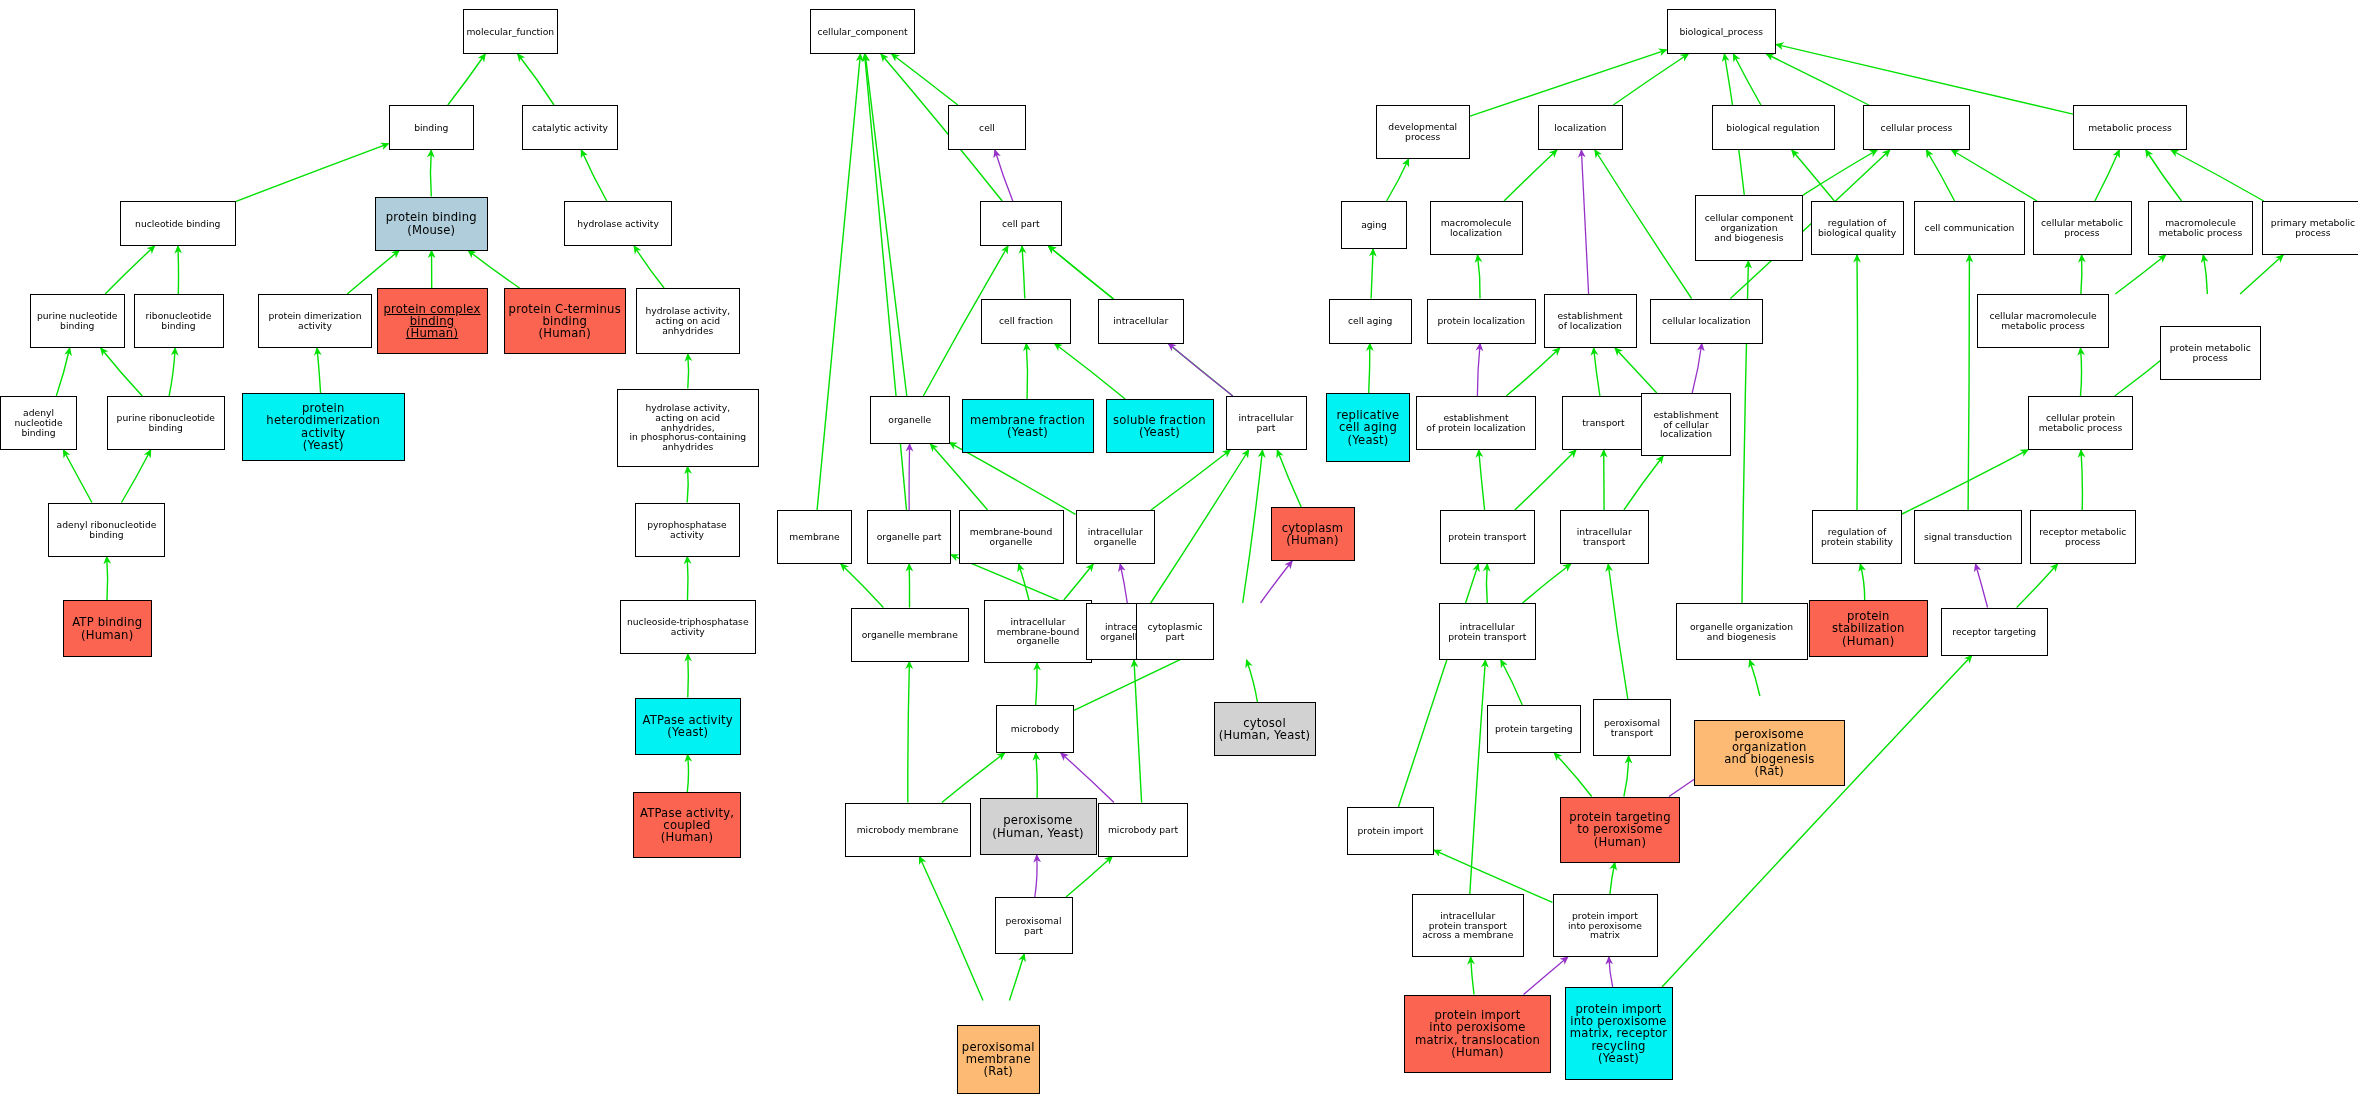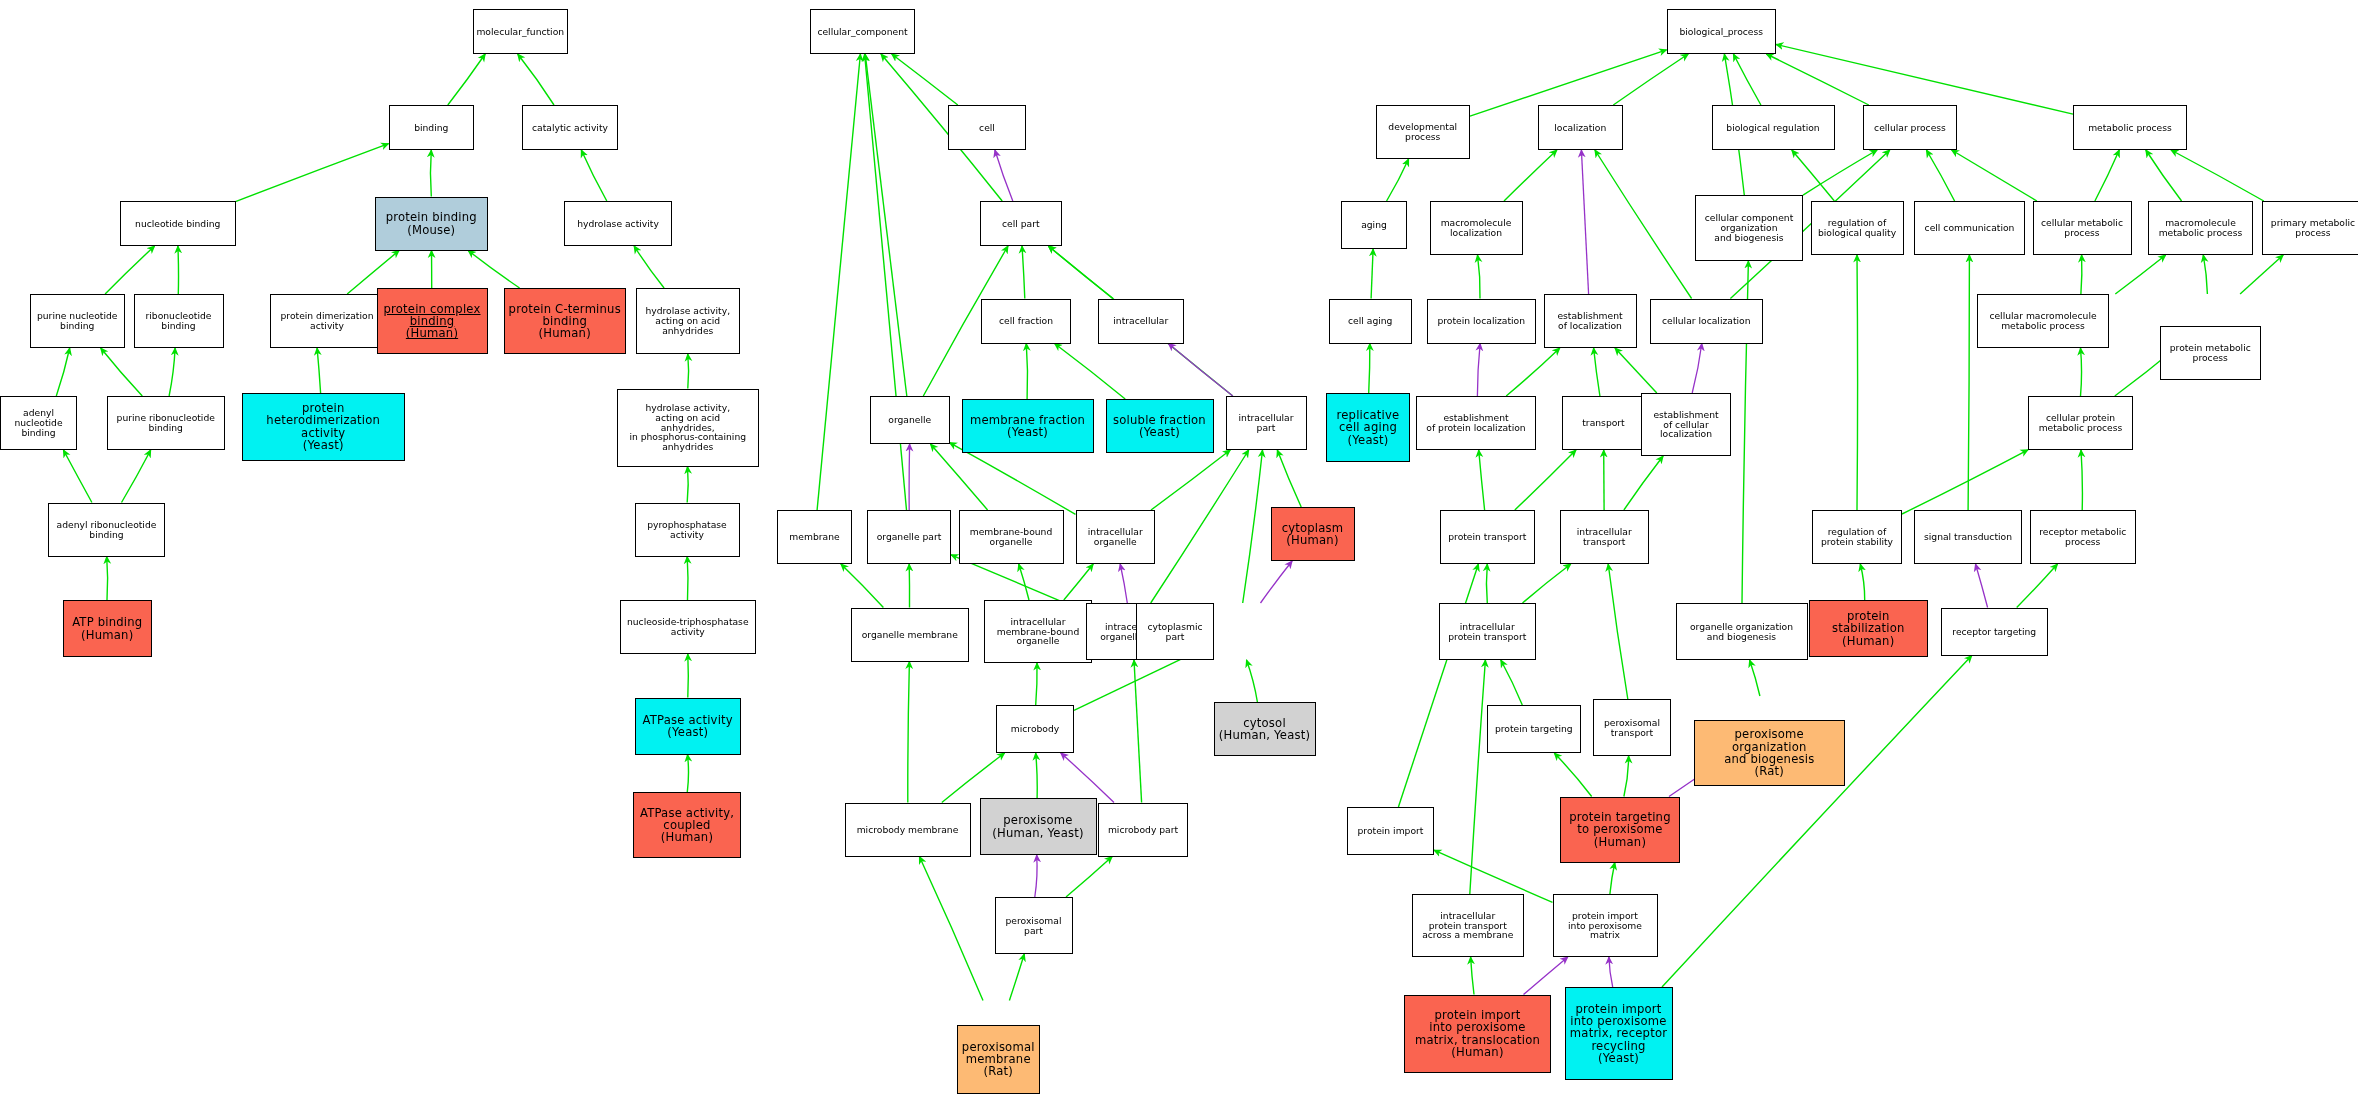--- a/index.html
+++ b/index.html
@@ -151,21 +151,21 @@
         <path d="M1469.8,894.0 Q1476.9,777.0 1485.4,660.0" fill="none" stroke="#00e000" stroke-width="1.4" marker-end="url(#ah-green)"></path>
         <path d="M1552.5,902.4 Q1492.4,876.3 1434.0,850.2" fill="none" stroke="#00e000" stroke-width="1.4" marker-end="url(#ah-green)"></path>
         <path d="M1609.9,894.0 Q1611.4,878.3 1614.8,862.5" fill="none" stroke="#00e000" stroke-width="1.4" marker-end="url(#ah-green)"></path>
         <path d="M1474.0,994.5 Q1471.7,975.8 1470.6,957.0" fill="none" stroke="#00e000" stroke-width="1.4" marker-end="url(#ah-green)"></path>
         <path d="M1523.5,994.5 Q1545.4,975.8 1567.8,957.0" fill="none" stroke="#9632c8" stroke-width="1.3" marker-end="url(#ah-purple)"></path>
         <path d="M1612.7,987.0 Q1609.4,972.0 1608.9,957.0" fill="none" stroke="#9632c8" stroke-width="1.3" marker-end="url(#ah-purple)"></path>
         <path d="M1662.0,987.0 Q1815.4,821.3 1971.8,655.5" fill="none" stroke="#00e000" stroke-width="1.4" marker-end="url(#ah-green)"></path>
       </g>
   </svg>
   <div id="node-layer">
-      <div class="node white s9" style="left: 473px; top: 9px; width: 94.5px; height: 45px;">
+      <div class="node white s9" style="left: 463px; top: 9px; width: 94.5px; height: 45px;">
         <span>molecular_function</span>
       </div>
       <div class="node white s9" style="left: 388.5px; top: 105px; width: 85.5px; height: 45px;">
         <span>binding</span>
       </div>
       <div class="node white s9" style="left: 522px; top: 105px; width: 96px; height: 45px;">
         <span>catalytic activity</span>
       </div>
       <div class="node white s9" style="left: 120px; top: 201px; width: 115.5px; height: 45px;">
         <span>nucleotide binding</span>
@@ -175,21 +175,21 @@
       </div>
       <div class="node white s9" style="left: 564px; top: 201px; width: 108px; height: 45px;">
         <span>hydrolase activity</span>
       </div>
       <div class="node white s9" style="left: 30px; top: 294px; width: 94.5px; height: 54px;">
         <span>purine nucleotide<br>binding</span>
       </div>
       <div class="node white s9" style="left: 133.5px; top: 294px; width: 90px; height: 54px;">
         <span>ribonucleotide<br>binding</span>
       </div>
-      <div class="node white s9" style="left: 258px; top: 294px; width: 114px; height: 54px; margin-left: 12px;">
+      <div class="node white s9" style="left: 258px; top: 294px; width: 114px; height: 54px;">
         <span>protein dimerization<br>activity</span>
       </div>
       <div class="node salmon s11" style="left: 376.5px; top: 288px; width: 111px; height: 66px; text-decoration: underline;">
         <span>protein complex<br>binding<br>(Human)</span>
       </div>
       <div class="node salmon s11" style="left: 504px; top: 288px; width: 121.5px; height: 66px;">
         <span>protein C-terminus<br>binding<br>(Human)</span>
       </div>
       <div class="node white s9" style="left: 636px; top: 288px; width: 103.5px; height: 66px;">
         <span>hydrolase activity,<br>acting on acid<br>anhydrides</span>
@@ -304,21 +304,21 @@
       </div>
       <div class="node white s9" style="left: 1375.5px; top: 105px; width: 94.5px; height: 54px;">
         <span>developmental<br>process</span>
       </div>
       <div class="node white s9" style="left: 1537.5px; top: 105px; width: 85.5px; height: 45px;">
         <span>localization</span>
       </div>
       <div class="node white s9" style="left: 1711.5px; top: 105px; width: 123px; height: 45px;">
         <span>biological regulation</span>
       </div>
-      <div class="node white s9" style="left: 1863px; top: 105px; width: 94px; height: 45px;">
+      <div class="node white s9" style="left: 1863px; top: 105px; width: 107px; height: 45px;">
         <span>cellular process</span>
       </div>
       <div class="node white s9" style="left: 2073px; top: 105px; width: 114px; height: 45px;">
         <span>metabolic process</span>
       </div>
       <div class="node white s9" style="left: 1341px; top: 201px; width: 66px; height: 48px;">
         <span>aging</span>
       </div>
       <div class="node white s9" style="left: 1429.5px; top: 201px; width: 93px; height: 54px;">
         <span>macromolecule<br>localization</span>

